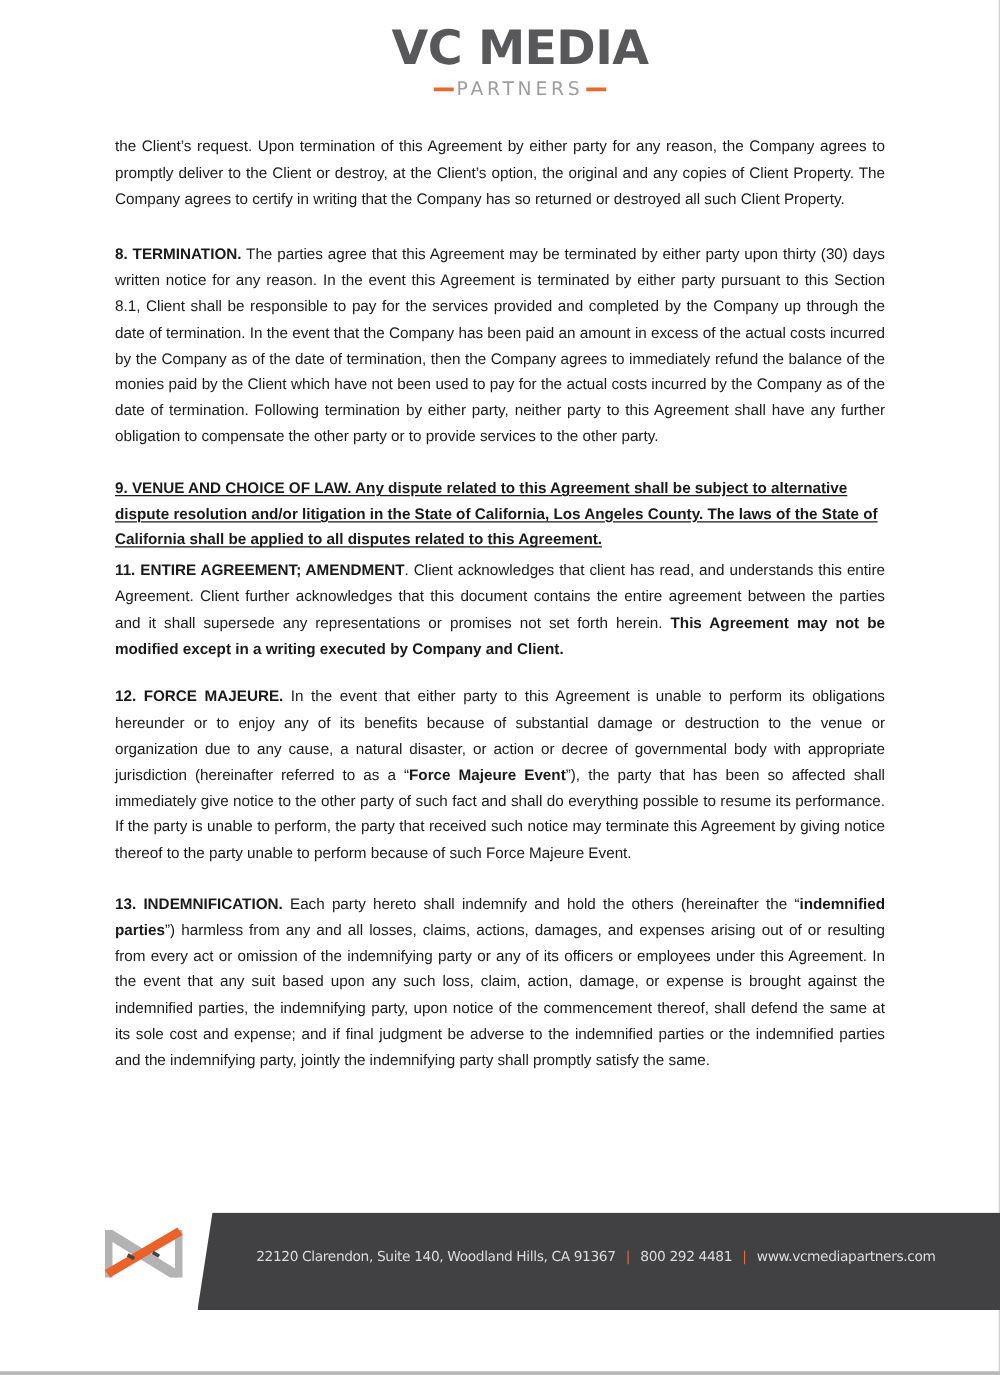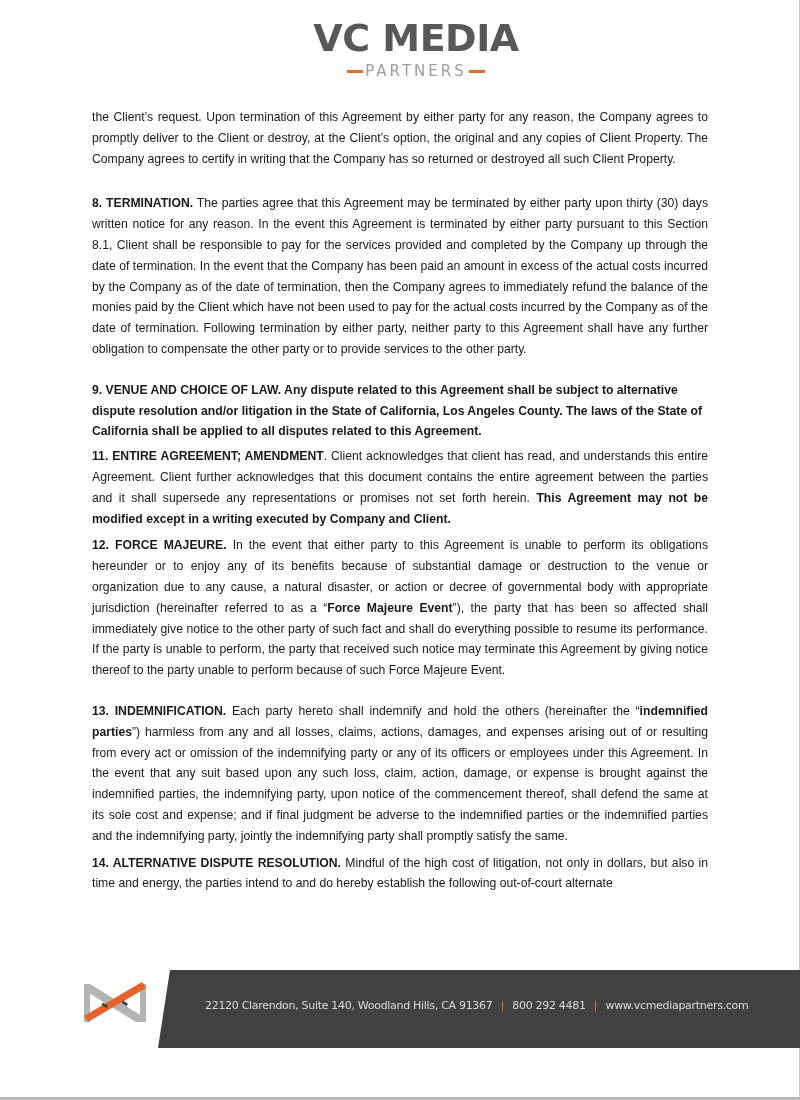--- a/index.html
+++ b/index.html
@@ -17,21 +17,21 @@
     }
     .logo-sub { display: flex; align-items: center; justify-content: center; gap: 2px; margin-top: 2px; }
     .logo-dash { display: inline-block; width: 16px; height: 3px; background: #e36c2e; }
     .logo-sub-text {
       font-family: "DejaVu Sans", sans-serif; font-size: 15px; letter-spacing: 3px; color: #9d9d9f; line-height: 18px;
     }
 
     .doc { position: absolute; left: 92px; width: 616px; top: 107px; font-family: "Liberation Sans", sans-serif; font-size: 12.2px; line-height: 20.8px; }
     .para { text-align: justify; margin: 0; }
     .para b { font-weight: bold; }
-    .u { font-weight: bold; text-underline-offset: 2px; text-decoration-thickness: 1.3px; }
+    .u { text-decoration: underline; font-weight: bold; text-underline-offset: 2px; text-decoration-thickness: 1.3px; }
     .center { text-align: center; }
 
     .footer-band {
       position: absolute; left: 158px; right: 0; top: 970px; height: 78px; background: #414042;
       clip-path: polygon(12px 0, 100% 0, 100% 100%, 0 100%);
     }
     .footer-text {
       position: absolute; left: 205px; top: 999px; font-family: "DejaVu Sans", sans-serif;
       font-size: 11px; color: #dcdcdc; white-space: nowrap; letter-spacing: -0.3px;
     }
@@ -58,35 +58,32 @@
 
   <p class="para" style="margin-bottom:20px;margin-top:24px;">
     <b>8.   TERMINATION.</b><span> The parties agree that this Agreement may be terminated by either party upon thirty (30) days written notice for any reason.  In the event this Agreement is terminated by either party pursuant to this Section 8.1, Client shall be responsible to pay for the services provided and completed by the Company up through the date of termination.  In the event that the Company has been paid an amount in excess of the actual costs incurred by the Company as of the date of termination, then the Company agrees to immediately refund the balance of the monies paid by the Client which have not been used to pay for the actual costs incurred by the Company as of the date of termination. Following termination by either party, neither party to this Agreement shall have any further obligation to compensate the other party or to provide services to the other party.</span>
   </p>
 
   <p class="para u" style="text-align:left; margin-bottom:4px;">
     <span>9.   VENUE AND CHOICE OF LAW.  Any dispute related to this Agreement shall be subject to alternative dispute resolution and/or litigation in the State of California, Los Angeles County. The laws of the State of California shall be applied to all disputes related to this Agreement.</span>
   </p>
 
 
-  <p class="para" style="margin-bottom:6px;">
+  <p class="para" style="margin-bottom:18px;">
     <b>11. ENTIRE AGREEMENT; AMENDMENT</b><span>. Client acknowledges that client has read, and understands this entire Agreement. Client further acknowledges that this document contains the entire agreement between the parties and it shall supersede any representations or promises not set forth herein. </span><b>This Agreement may not be modified except in a writing executed by Company and Client.</b>
   </p>
 
   <p class="para" style="margin-bottom:20px;">
     <b>12. FORCE MAJEURE.</b><span> In the event that either party to this Agreement is unable to perform its obligations hereunder or to enjoy any of its benefits because of substantial damage or destruction to the venue or organization due to any cause, a natural disaster, or action or decree of governmental body with appropriate jurisdiction (hereinafter referred to as a “</span><b>Force Majeure Event</b><span>”), the party that has been so affected shall immediately give notice to the other party of such fact and shall do everything possible to resume its performance.  If the party is unable to perform, the party that received such notice may terminate this Agreement by giving notice thereof to the party unable to perform because of such Force Majeure Event.</span>
   </p>
 
   <p class="para" style="margin-bottom:6px;">
     <b>13.   INDEMNIFICATION.</b><span>  Each party hereto shall indemnify and hold the others (hereinafter the “</span><b>indemnified parties</b><span>”) harmless from any and all losses, claims, actions, damages, and expenses arising out of or resulting from every act or omission of the indemnifying party or any of its officers or employees under this Agreement.  In the event that any suit based upon any such loss, claim, action, damage, or expense is brought against the indemnified parties, the indemnifying party, upon notice of the commencement thereof, shall defend the same at its sole cost and expense; and if final judgment be adverse to the indemnified parties or the indemnified parties and the indemnifying party, jointly the indemnifying party shall promptly satisfy the same.</span>
   </p>
 
-  <p class="para">
-    <b>14. ALTERNATIVE DISPUTE RESOLUTION.</b><span> Mindful of the high cost of litigation, not only in dollars, but also in time and energy, the parties intend to and do hereby establish the following out-of-court alternate</span>
-  </p>
 </div>
 
 <div class="footer-band"></div>
 
 <svg class="footer-logo" viewBox="0 0 66 48">
   <polygon points="2,6 8,6 60,38 60,44 54,44 2,12" fill="#b3b3b3"></polygon>
   <polygon points="2,6 8,6 8,44 2,44" fill="#b3b3b3"></polygon>
   <polygon points="58,6 64,6 64,44 58,44" fill="#b3b3b3"></polygon>
   <polygon points="2,38 60,4 64,10 6,44" fill="#e8622a"></polygon>
   <rect x="20" y="26" width="6" height="3" fill="#444" transform="rotate(32 23 27)"></rect>

